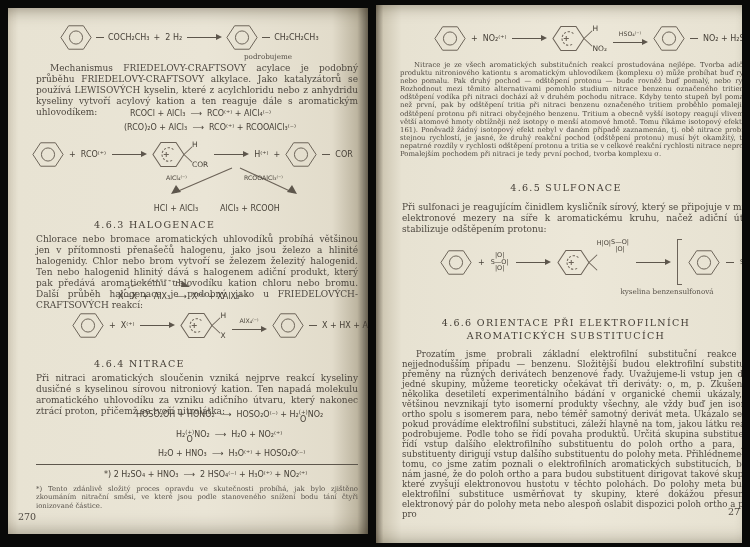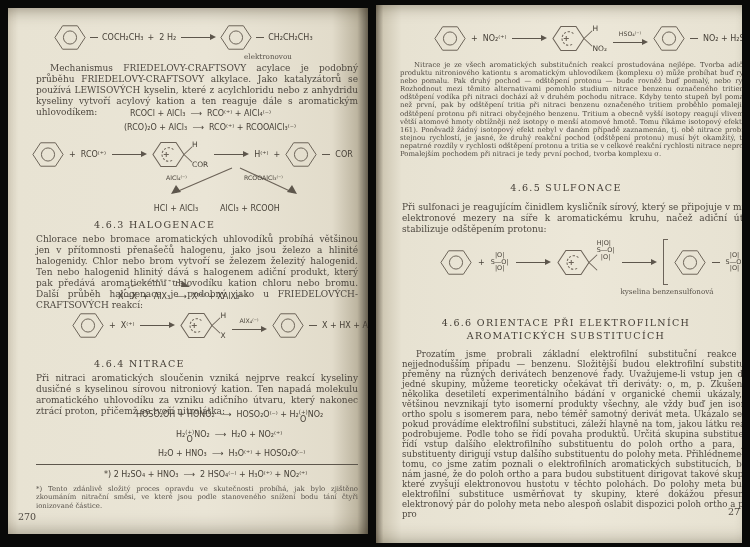--- a/index.html
+++ b/index.html
@@ -34,51 +34,51 @@
   .ink{stroke:#6b6257;fill:none;stroke-width:1.1}
   .bond{display:inline-block;width:8px;height:1px;background:#5d564c;flex:none}
   .arr{position:relative;width:36px;height:8px;flex:none}
   .arr::before{content:"";position:absolute;left:1px;right:4px;top:3.5px;height:1px;background:#5d564c}
   .arr::after{content:"";position:absolute;right:0;top:.5px;width:0;height:0;
     border-left:6px solid #5d564c;border-top:3.5px solid transparent;border-bottom:3.5px solid transparent}
   .arrl{display:flex;flex-direction:column;align-items:center;flex:none}
   .arrl .lbl{font-size:6.2px;line-height:6px;margin-bottom:1px}
   .sigma{display:flex;align-items:center;flex:none}
   .siglab{display:flex;flex-direction:column;justify-content:space-between;height:29px;font-size:7.5px;margin-left:-2px}
-  .siglab2{display:flex;flex-direction:column;justify-content:flex-start;height:46px;font-size:6.5px;margin-left:-2px}
+  .siglab2{display:flex;justify-content:flex-end;height:46px;font-size:6.5px;margin-left:-2px}
   .lewis{display:flex;flex-direction:column;align-items:center;font-size:6.5px;line-height:6.8px;flex:none;font-family:"DejaVu Sans",sans-serif}
   .brk{width:4px;align-self:stretch;border:1px solid #6b6359;flex:none}
   .brk-l{border-right:none}
   .stackwrap{display:flex;align-items:flex-start}
   .stack{display:inline-flex;flex-direction:column;align-items:center;line-height:1.1}
   .over{font-size:5.5px;line-height:5.5px}
   .lblsm{font-size:6.2px;color:#474138;font-family:"DejaVu Sans",sans-serif}
 </style>
 </head>
 <body>
 
 <div class="page" id="pageL">
 
-  <div class="abs scheme" style="left:46px;top:16px;gap:4px">
+  <div class="abs scheme" style="left:52px;top:16px;gap:4px">
     <svg width="32" height="27" viewBox="0 0 36 30" class="ink">
         <polygon points="1,15 9.7,1.8 26.3,1.8 35,15 26.3,28.2 9.7,28.2"></polygon>
         <circle cx="18" cy="15" r="7.4"></circle>
       </svg>
     <span class="bond"></span>
     <span>COCH₂CH₃</span>
     <span>+  2 H₂</span>
     <div class="arr"></div>
     <svg width="32" height="27" viewBox="0 0 36 30" class="ink">
         <polygon points="1,15 9.7,1.8 26.3,1.8 35,15 26.3,28.2 9.7,28.2"></polygon>
         <circle cx="18" cy="15" r="7.4"></circle>
       </svg>
     <span class="bond"></span>
     <span>CH₂CH₂CH₃</span>
   </div>
-  <div class="abs caption" style="left:200px;top:44px;width:120px;text-align:center">elektronovou</div>
+  <div class="abs caption" style="left:200px;top:44px;width:120px;text-align:center">podrobujeme</div>
 
   <div class="abs para indent" style="left:28px;top:55px;width:322px">Mechanismus FRIEDELOVY-CRAFTSOVY acylace je podobný průběhu FRIEDELOVY-CRAFTSOVY alkylace. Jako katalyzátorů se používá LEWISOVÝCH kyselin, které z acylchloridu nebo z anhydridu kyseliny vytvoří acylový kation a ten reaguje dále s aromatickým uhlovodíkem:</div>
 
   <div class="abs eq" style="left:122px;top:101px">RCOCl + AlCl₃  ⟶  RCO⁽⁺⁾ + AlCl₄⁽⁻⁾</div>
   <div class="abs eq" style="left:116px;top:115px">(RCO)₂O + AlCl₃  ⟶  RCO⁽⁺⁾ + RCOOAlCl₃⁽⁻⁾</div>
 
   <div class="abs scheme" style="left:24px;top:131px;gap:5px">
     <svg width="32" height="27" viewBox="0 0 36 30" class="ink">
         <polygon points="1,15 9.7,1.8 26.3,1.8 35,15 26.3,28.2 9.7,28.2"></polygon>
         <circle cx="18" cy="15" r="7.4"></circle>

